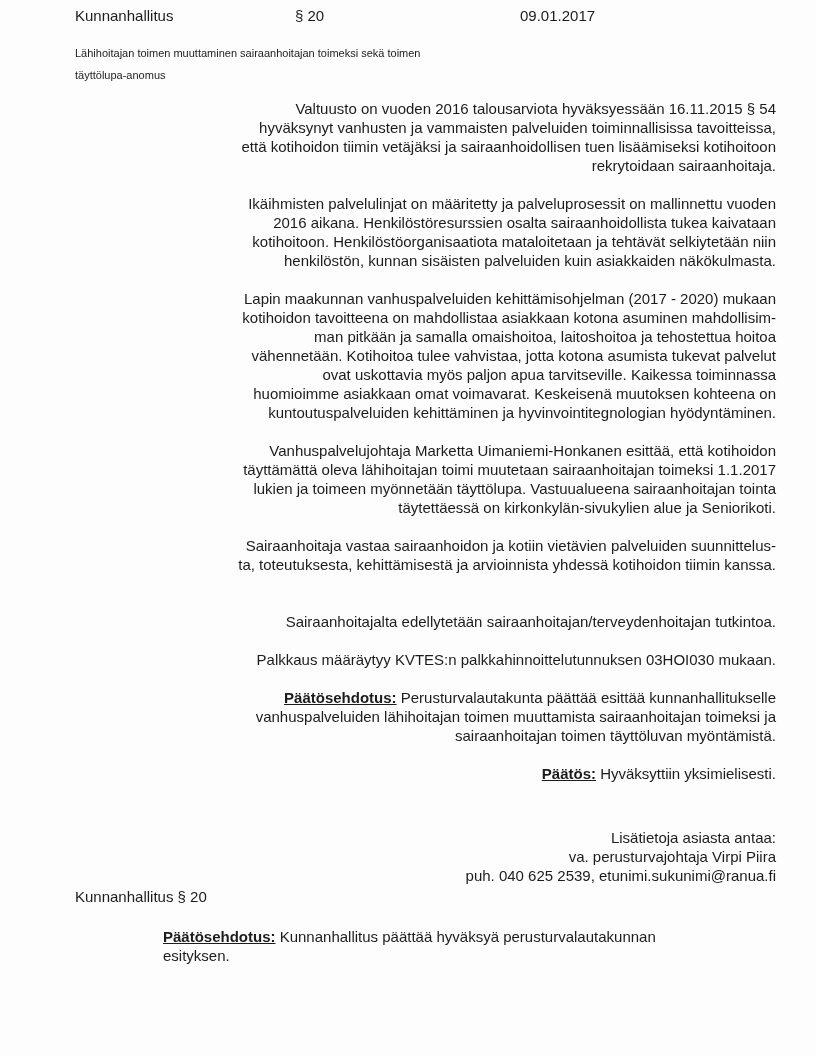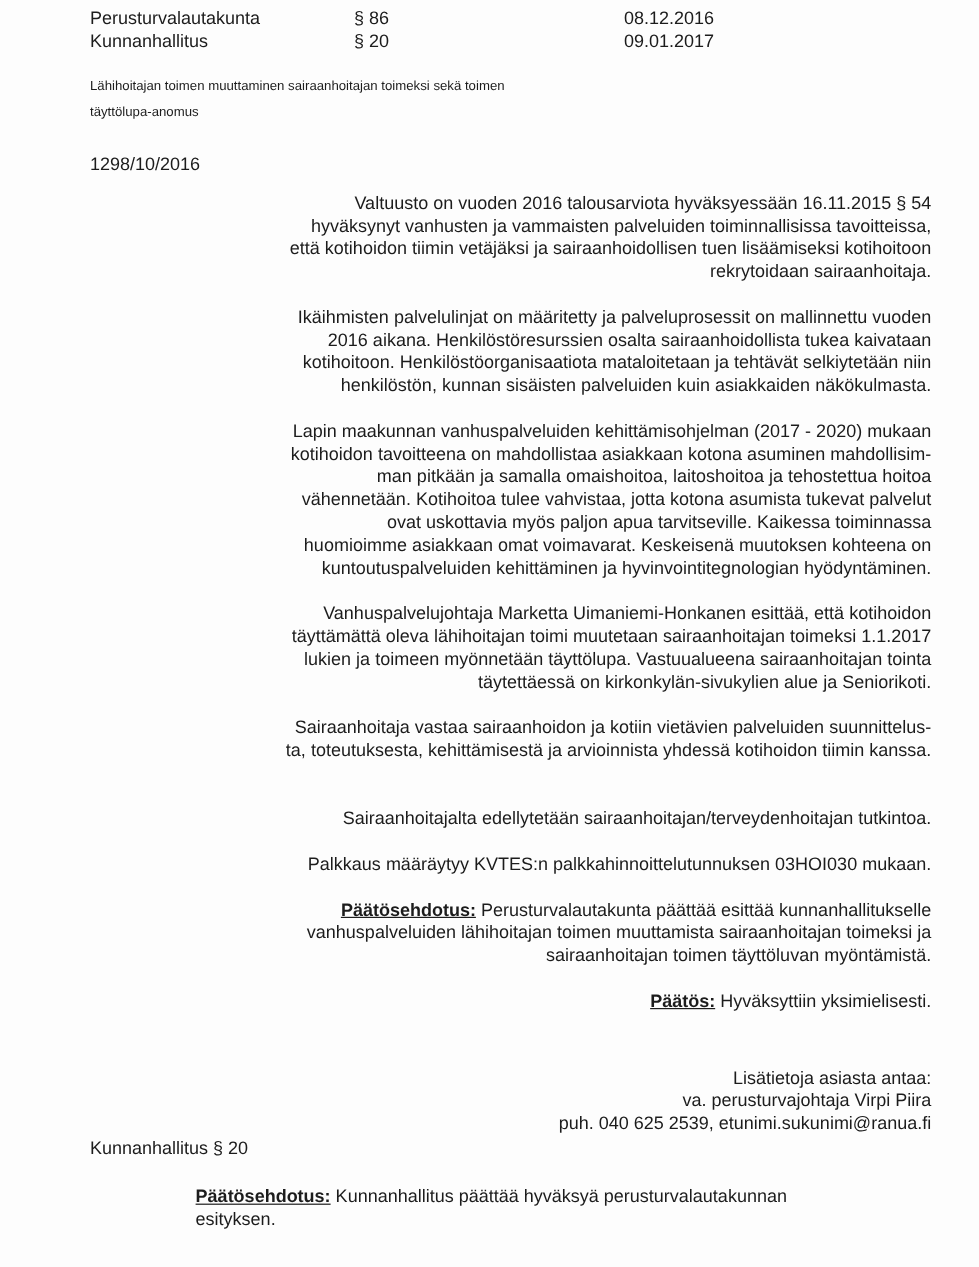--- a/index.html
+++ b/index.html
@@ -47,35 +47,29 @@
     white-space: pre-line;
   }
 </style>
 </head>
 <body>
 
 <div class="page">
 
   <div class="doc-header">
     <div class="header-row">
-        <span class="col-body">Perusturvalautakunta</span>
-        <span class="col-section">§ 86</span>
-        <span class="col-date">08.12.2016</span>
-      </div>
-    <div class="header-row">
         <span class="col-body">Kunnanhallitus</span>
         <span class="col-section">§ 20</span>
         <span class="col-date">09.01.2017</span>
       </div>
   </div>
 
   <div class="doc-title">Lähihoitajan toimen muuttaminen sairaanhoitajan toimeksi sekä toimen
 täyttölupa-anomus</div>
 
-  <div class="case-number">1298/10/2016</div>
 
 
   <div class="content">
     <p class="first">Valtuusto on vuoden 2016 talousarviota hyväksyessään 16.11.2015 § 54
 hyväksynyt vanhusten ja vammaisten palveluiden toiminnallisissa tavoitteissa,
 että kotihoidon tiimin vetäjäksi ja sairaanhoidollisen tuen lisäämiseksi kotihoitoon
 rekrytoidaan sairaanhoitaja.</p>
     <p>Ikäihmisten palvelulinjat on määritetty ja palveluprosessit on mallinnettu vuoden
 2016 aikana. Henkilöstöresurssien osalta sairaanhoidollista tukea kaivataan
 kotihoitoon. Henkilöstöorganisaatiota mataloitetaan ja tehtävät selkiytetään niin

